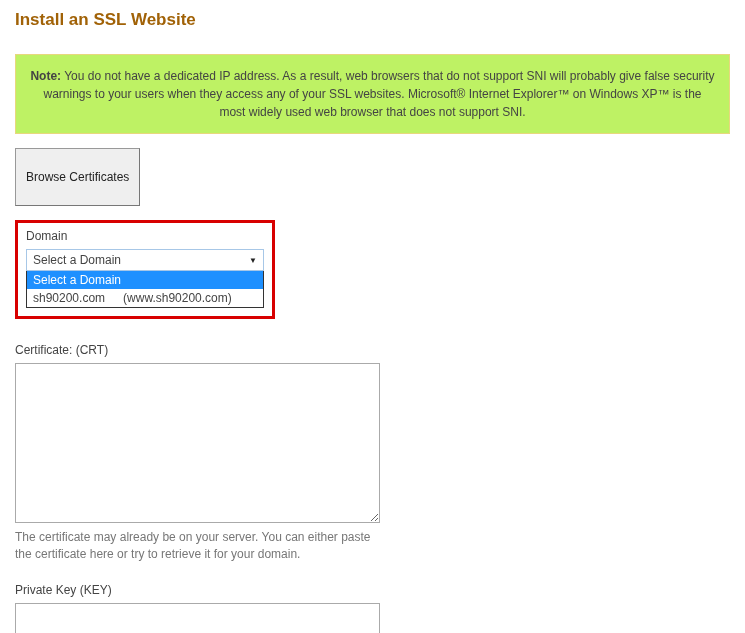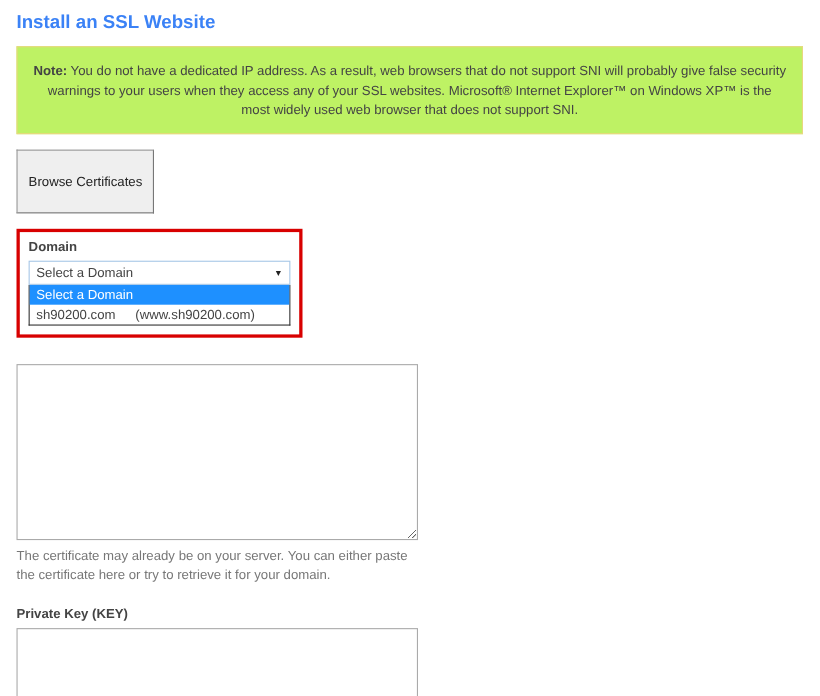--- a/index.html
+++ b/index.html
@@ -11,22 +11,22 @@
       font-family: Verdana, Arial, sans-serif;
       font-size: 12px;
       color: #444;
       padding: 10px 15px;
       width: 745px;
       background: #fff;
     }
     h1 {
       font-size: 17px;
       font-weight: bold;
-      color: #3b82f6;
-      margin-bottom: 12px;
+      color: #a16207;
+      margin-bottom: 24px;
     }
     .note-box {
       background: #bef264;
       border: 1px solid #e8d77e;
       padding: 12px 14px;
       margin-bottom: 14px;
       line-height: 1.5;
       color: #444;
       text-align: center;
     }
@@ -50,21 +50,20 @@
       padding: 6px 8px 8px 8px;
       width: 260px;
       position: relative;
       margin-bottom: 24px;
     }
     .field-label {
       font-size: 12px;
       color: #444;
       margin-bottom: 6px;
       display: block;
-      font-weight: bold;
     }
     .select-box {
       width: 238px;
       border: 1px solid #a7c7e7;
       background: #fff;
       height: 22px;
       position: relative;
       cursor: pointer;
       display: flex;
       align-items: center;
@@ -154,20 +153,21 @@
     <div class="dropdown-option selected">
       <span>Select a Domain</span>
     </div>
     <div class="dropdown-option">
       <span>sh90200.com</span><span class="opt-alias">(www.sh90200.com)</span>
     </div>
   </div>
 </div>
 
 <div class="cert-section">
+  <label class="field-label">Certificate: (CRT)</label>
   <textarea class="cert-textarea" style=""></textarea>
   <div class="help-text">The certificate may already be on your server. You can either paste the certificate here or try to retrieve it for your domain.</div>
 </div>
 
 <div class="key-section">
   <label class="field-label">Private Key (KEY)</label>
   <textarea class="key-textarea" style=""></textarea>
 </div>
 
 

